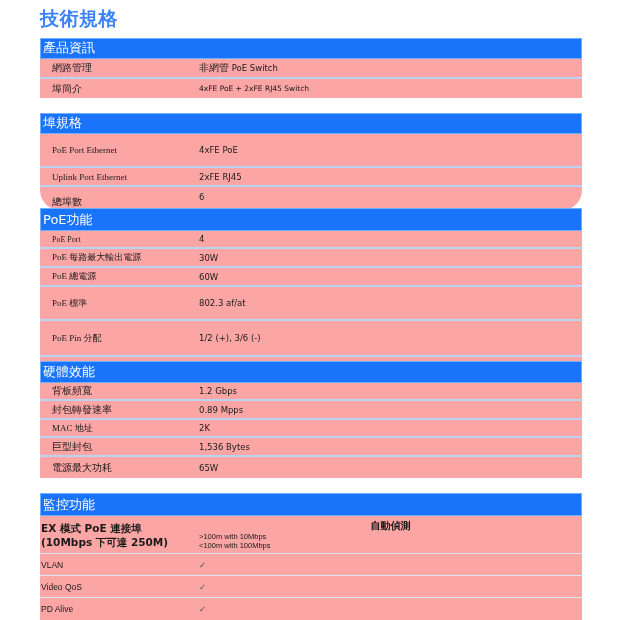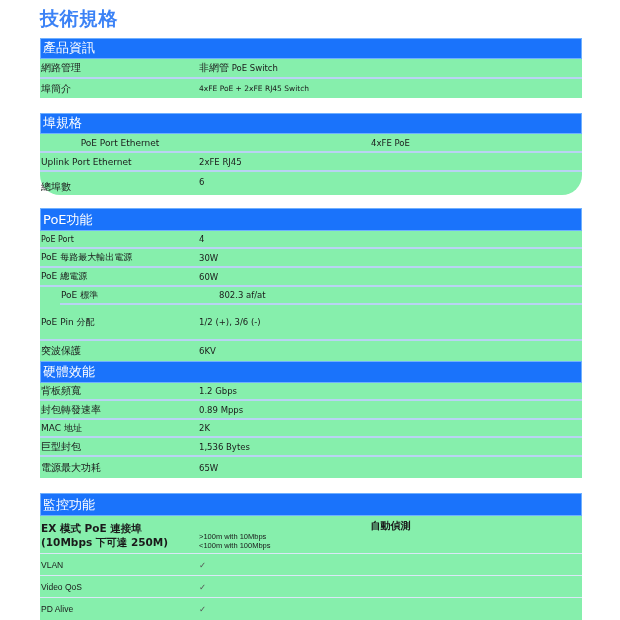--- a/index.html
+++ b/index.html
@@ -22,21 +22,21 @@
       font-size: 19px;
       font-weight: bold;
       color: #3b82f6;
       font-family: "DejaVu Sans", sans-serif;
       letter-spacing: 0.5px;
     }
     .section {
       position: absolute;
       left: 40px;
       width: 542px;
-      background: #86efac;
+      background: #fca5a5;
     }
     .section-header {
       background: #1a73fb;
       color: #ffffff;
       font-family: "DejaVu Sans", sans-serif;
       font-size: 13px;
       border: 1px solid #6fb0ff;
       box-sizing: border-box;
       display: flex;
       align-items: flex-end;
@@ -48,23 +48,24 @@
       align-items: center;
       border-bottom: 2px solid #b9d3f3;
       box-sizing: border-box;
       font-size: 9px;
       font-family: "DejaVu Sans", sans-serif;
       color: #1a1a1a;
     }
     .row:last-child { border-bottom: none; }
     .row .label {
       width: 159px;
-      padding-left: 1px;
+      padding-left: 12px;
       box-sizing: border-box;
       white-space: nowrap;
+      font-family: Liberation Serif, serif;
     }
     .row .label.cjk { font-size: 10px; }
     .row .value {
       flex: 1;
       white-space: nowrap;
       font-size: 8.5px;
     }
     .row.faint { border-bottom: 1px solid #dbe7f7; }
     .row.faint:last-child { border-bottom: none; }
     .sec5 .row .label { font-family: "Liberation Sans", sans-serif; font-size: 8.5px; padding-left: 1px; }
@@ -104,21 +105,21 @@
     <span class="value"><span style="font-size:10px;">非網管</span>&nbsp;<span>PoE Switch</span></span>
   </div>
   <div class="row" style="height:19px;">
     <span class="label cjk">埠簡介</span>
     <span class="value" style="font-size:7.5px;">4xFE PoE + 2xFE RJ45 Switch</span>
   </div>
 </div>
 
 <div class="section" style="top:113px;border-radius:20px;">
   <div class="section-header" style="height:21px;">埠規格</div>
-  <div class="row" style="height:19px;text-align:center;">
+  <div class="row" style="height:34px;">
     <span class="label">PoE Port Ethernet</span>
     <span class="value">4xFE PoE</span>
   </div>
   <div class="row" style="height:19px;">
     <span class="label">Uplink Port Ethernet</span>
     <span class="value">2xFE RJ45</span>
   </div>
   <div class="row" style="height:23px; align-items:flex-start; padding-top:5px;">
     <span class="label cjk" style="padding-top:3px;">總埠數</span>
     <span class="value">6</span>
@@ -132,21 +133,21 @@
     <span class="value">4</span>
   </div>
   <div class="row" style="height:19px;">
     <span class="label" style="font-size:9px;">PoE  每路最大輸出電源</span>
     <span class="value">30W</span>
   </div>
   <div class="row" style="height:19px;">
     <span class="label" style="font-size:9px;">PoE  總電源</span>
     <span class="value">60W</span>
   </div>
-  <div class="row" style="height:18px;margin-left:20px;">
+  <div class="row" style="height:34px;">
     <span class="label" style="font-size:9px;">PoE  標準</span>
     <span class="value">802.3 af/at</span>
   </div>
   <div class="row" style="height:36px;">
     <span class="label" style="font-size:9px;">PoE Pin  分配</span>
     <span class="value">1/2 (+), 3/6 (-)</span>
   </div>
   <div class="row" style="height:20px;">
     <span class="label cjk">突波保護</span>
     <span class="value">6KV</span>

